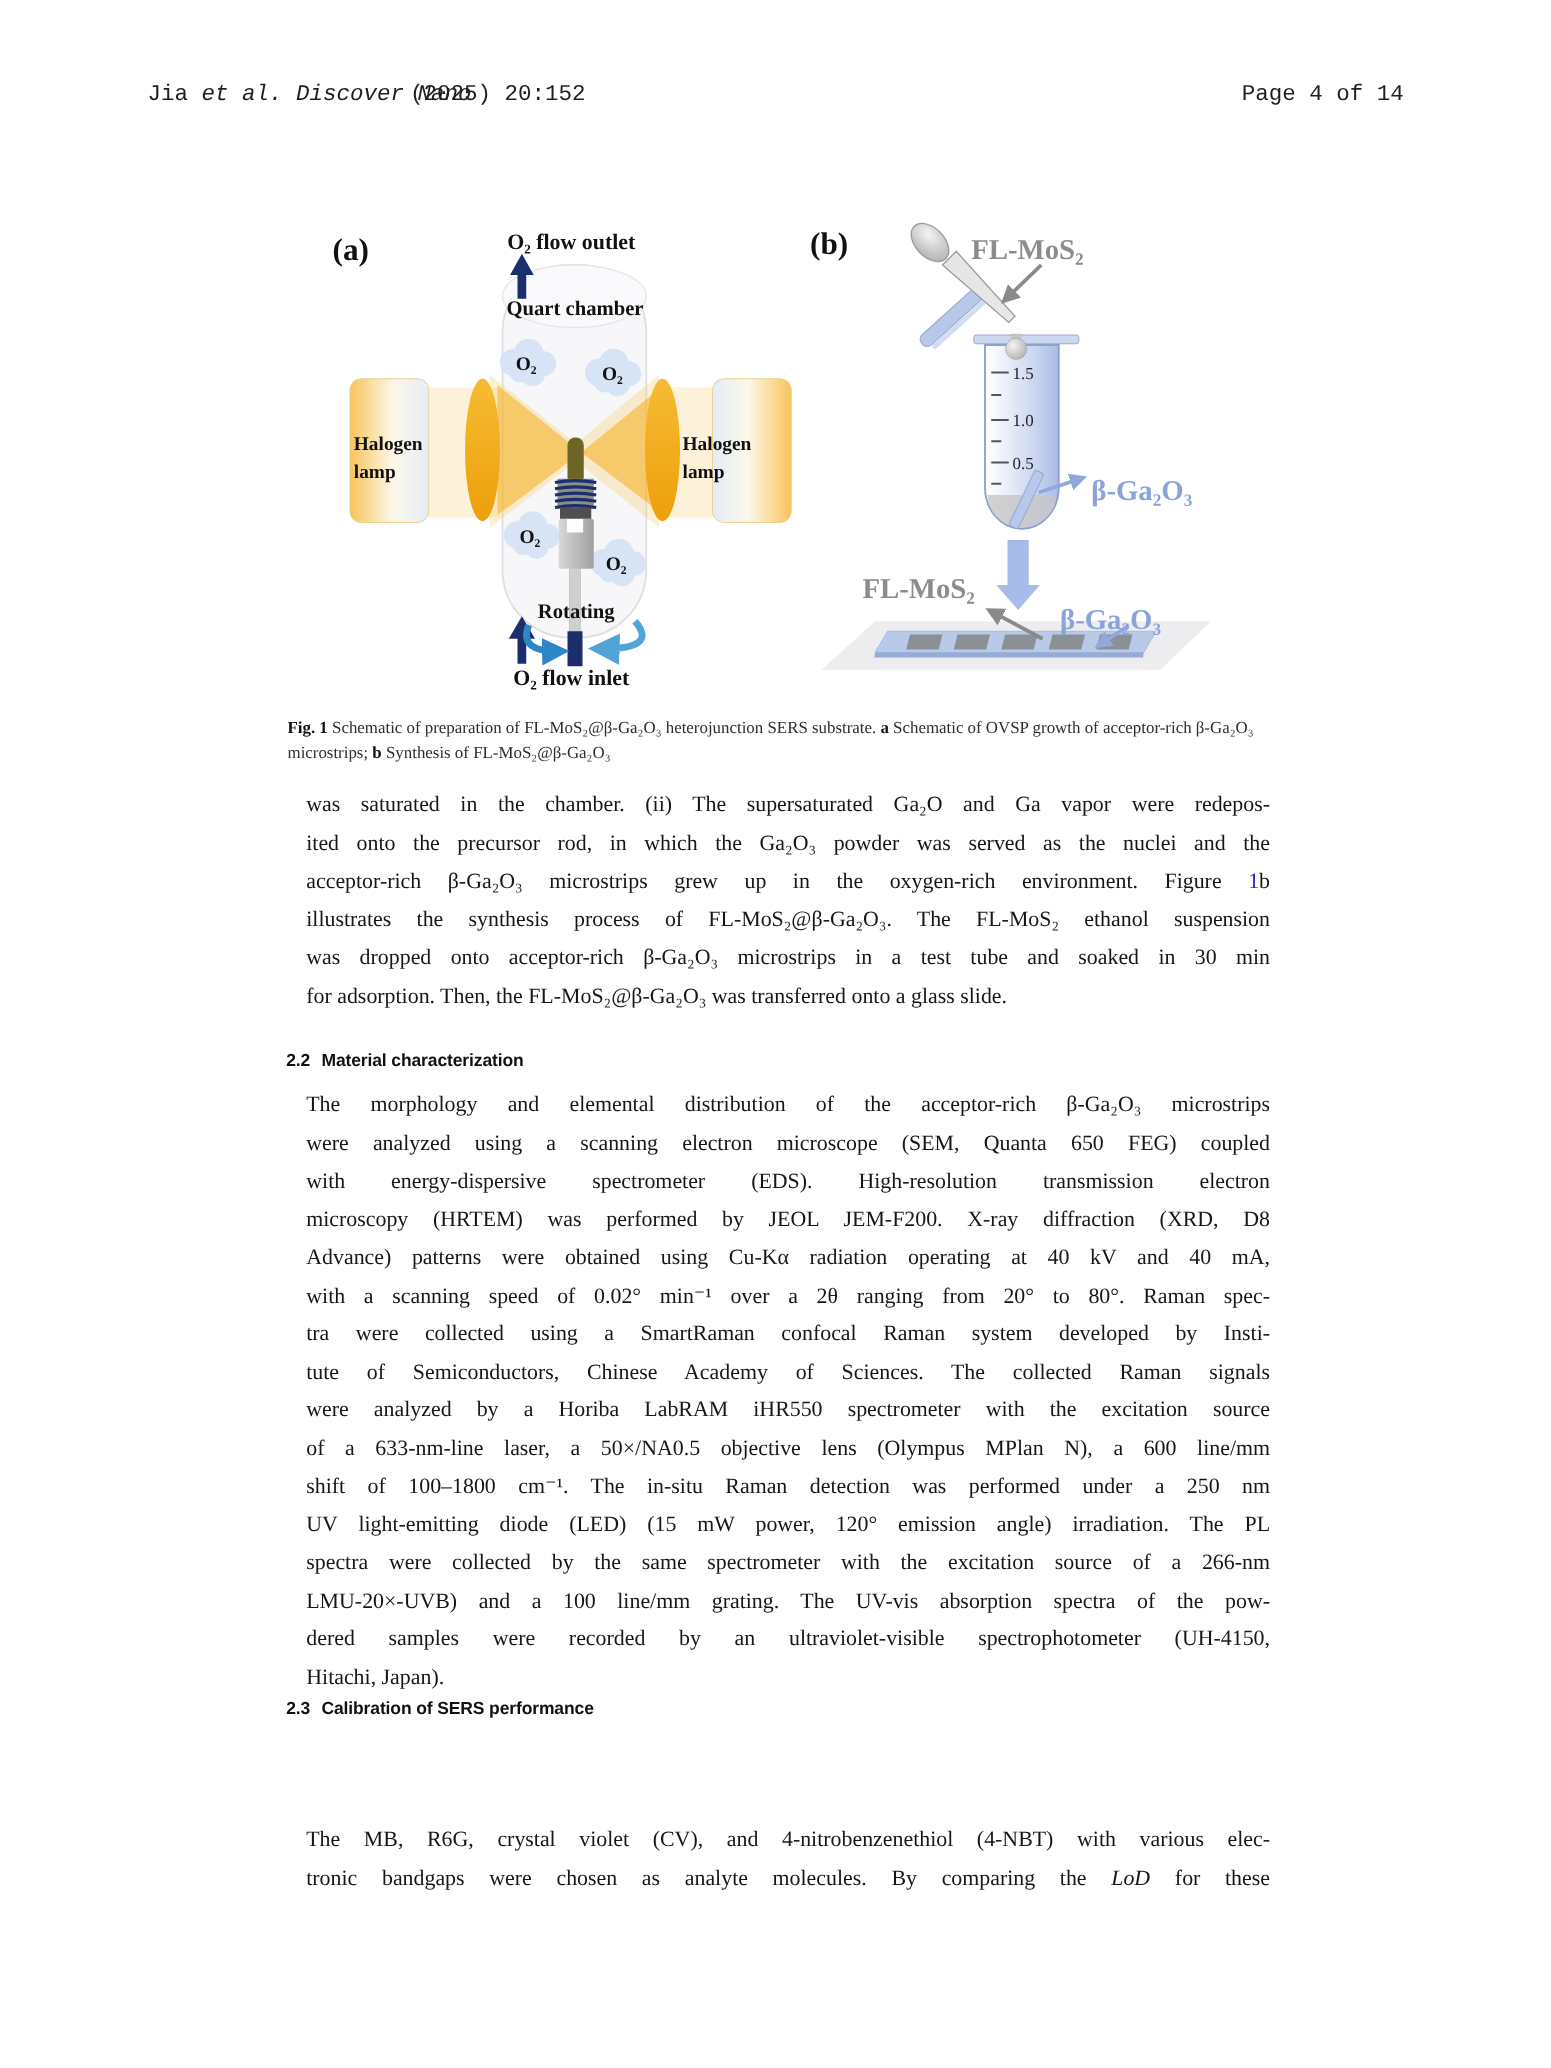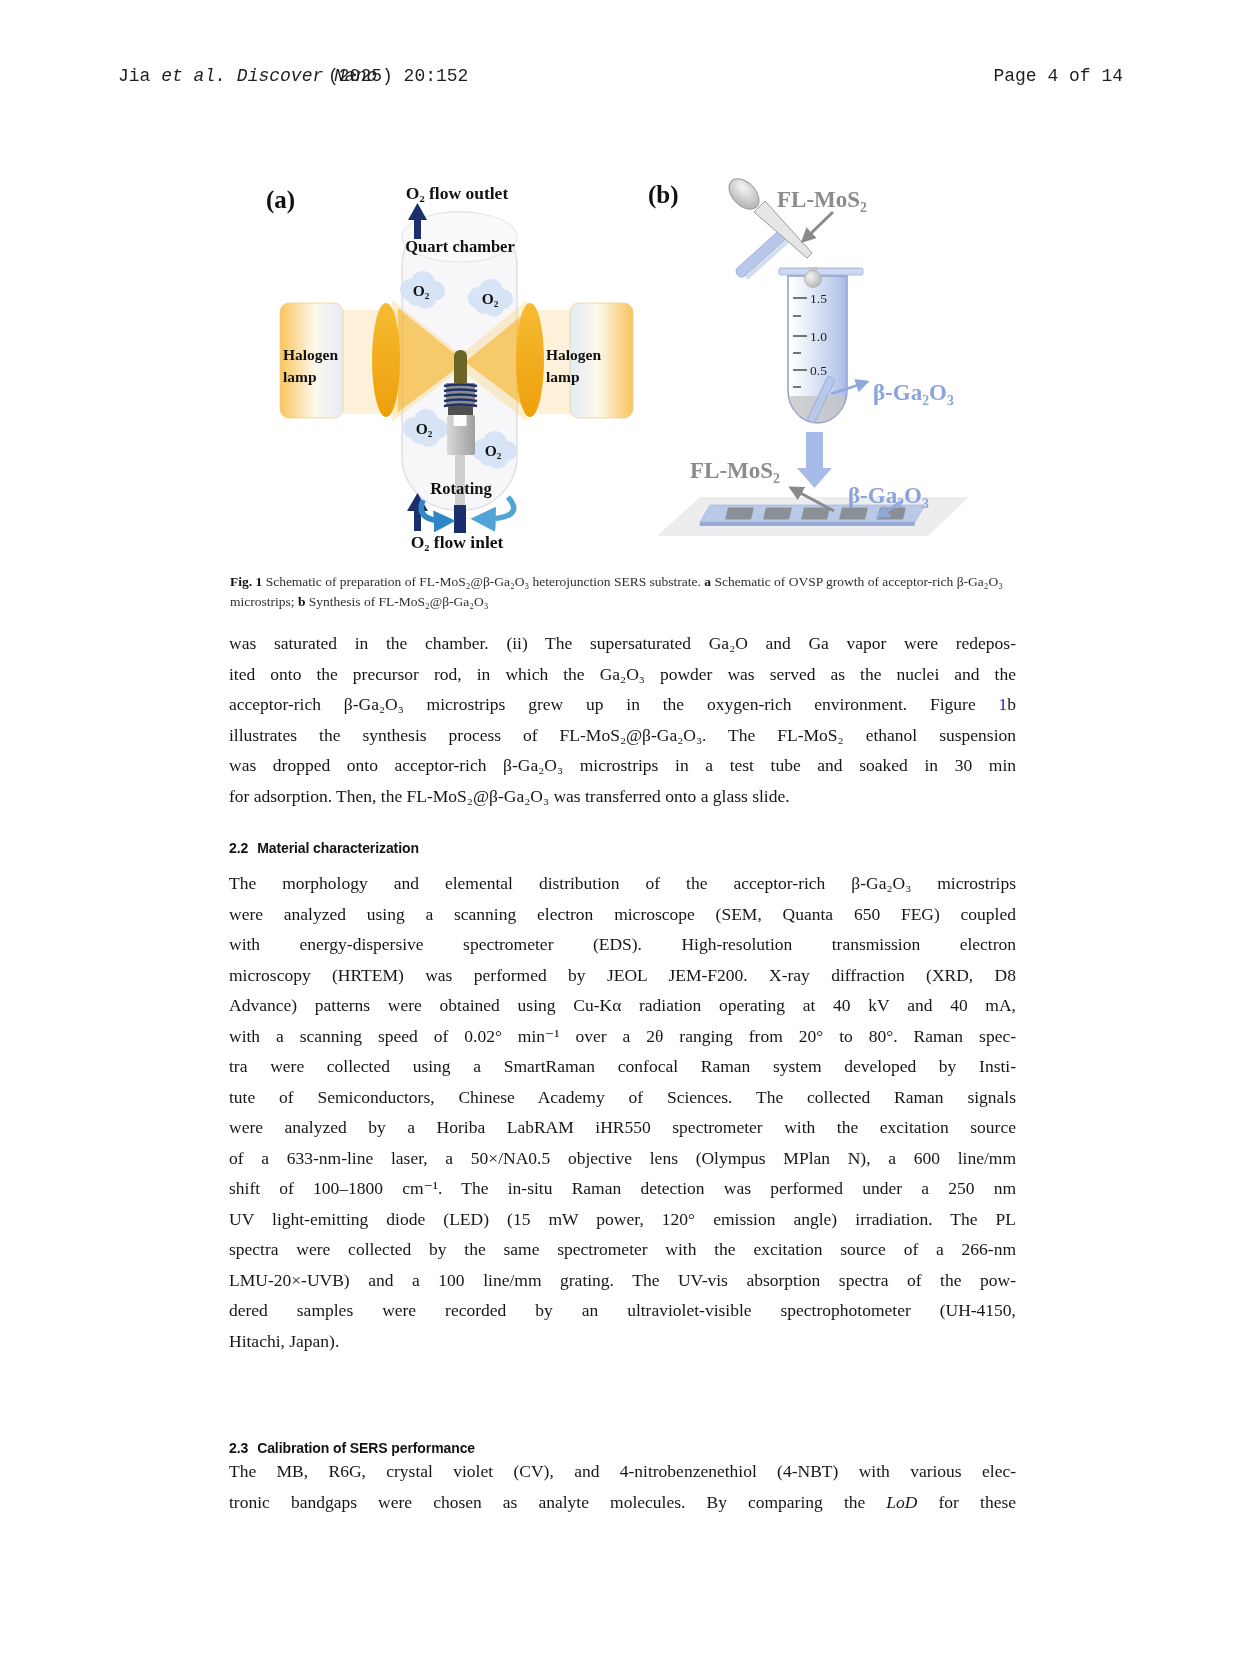--- a/index.html
+++ b/index.html
@@ -17,21 +17,21 @@
   .it{font-style:italic;}
   
   .figsvg{position:absolute;left:230px;top:150px;}
   
   .caption{position:absolute;left:230px;top:572px;width:788px;
     font-family:Liberation Serif, serif;font-size:13.5px;
     line-height:19.5px;color:#2e2e2e;}
   .caption b{color:#111;}
   
   .para{position:absolute;left:229px;width:787px;font-size:17.5px;}
-  .tline{height:30.5px;line-height:30.5px;white-space:nowrap;}
+  .tline{height:30.5px;line-height:30.5px;white-space:nowrap;margin-left:16px;}
   .tline.j{text-align:justify;text-align-last:justify;white-space:normal;height:30.5px;overflow:visible;}
   .heading{position:absolute;left:229px;font-family:"Liberation Sans","DejaVu Sans",sans-serif;
     font-weight:700;font-size:14px;color:#111;letter-spacing:-0.1px;}
   .heading .h-num{margin-right:9px;}
   .reflink{color:#2525cb;cursor:pointer;}
   .lod{font-style:italic;}
 </style>
 </head>
 <body>
 
@@ -280,21 +280,21 @@
       <div class="tline j">were analyzed by a Horiba LabRAM iHR550 spectrometer with the excitation source</div>
       <div class="tline j">of a 633-nm-line laser, a 50×/NA0.5 objective lens (Olympus MPlan N), a 600 line/mm</div>
       <div class="tline j">shift of 100–1800 cm⁻¹. The in-situ Raman detection was performed under a 250 nm</div>
       <div class="tline j">UV light-emitting diode (LED) (15 mW power, 120° emission angle) irradiation. The PL</div>
       <div class="tline j">spectra were collected by the same spectrometer with the excitation source of a 266-nm</div>
       <div class="tline j">LMU-20×-UVB) and a 100 line/mm grating. The UV-vis absorption spectra of the pow-</div>
       <div class="tline j">dered samples were recorded by an ultraviolet-visible spectrophotometer (UH-4150,</div>
       <div class="tline">Hitachi, Japan).</div>
     </div>
 
-  <div class="heading" style="top:1440px;">
+  <div class="heading" style="top:1358px;">
     <span class="h-num">2.3</span><span>Calibration of SERS performance</span>
   </div>
   <div class="para" style="top:1456px;">
     <div class="tline j">The MB, R6G, crystal violet (CV), and 4-nitrobenzenethiol (4-NBT) with various elec-</div>
     <div class="tline j"><span>tronic bandgaps were chosen as analyte molecules. By comparing the </span><span class="lod">LoD</span><span> for these</span></div>
   </div>
 
 </div>
 
 </body></html>

